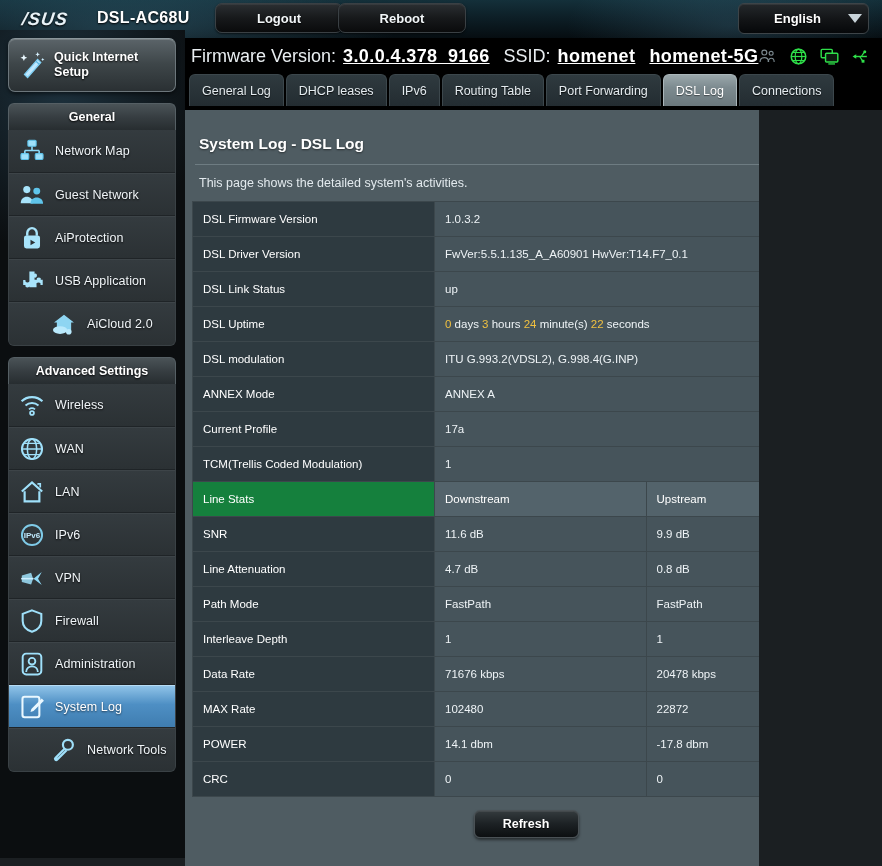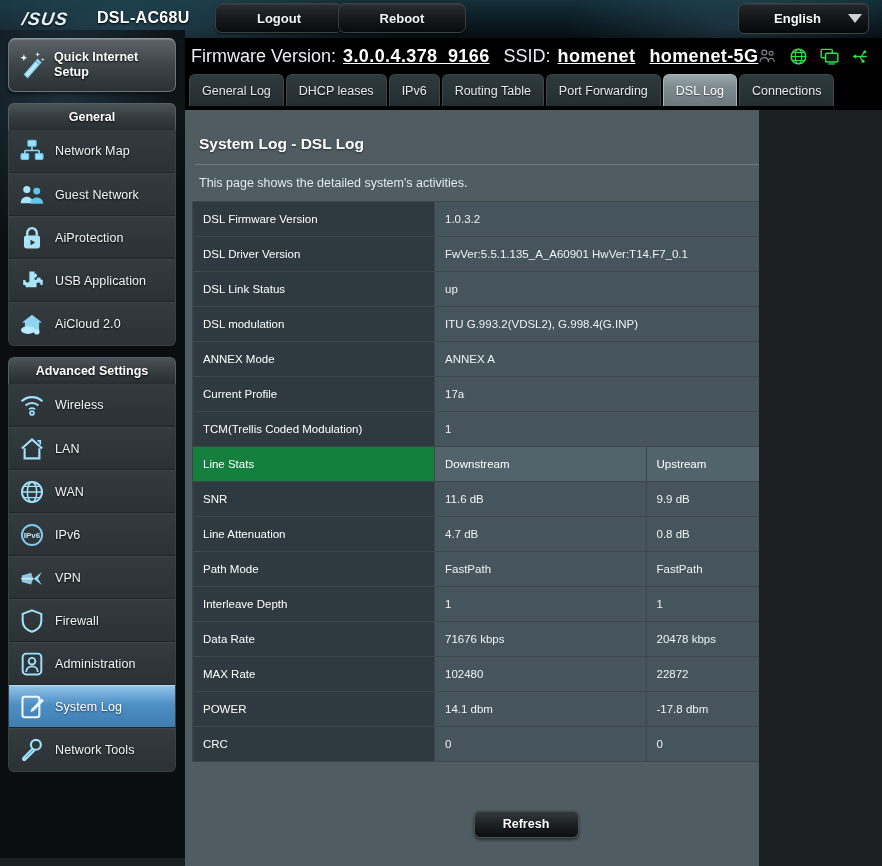--- a/index.html
+++ b/index.html
@@ -149,21 +149,21 @@
   .menu-item {
     position: relative;
     height: 43px;
     display: flex; align-items: center;
     border-bottom: 1px solid #1f2427;
     border-top: 1px solid #3d4448;
     background: linear-gradient(180deg,#343b3f 0%,#2b3134 100%);
     cursor: pointer;
   }
   .menu-item:first-child { border-top: none; }
-  .menu-item:last-child { border-bottom: none; }
+  .menu-item:last-child { border-bottom: none; padding-left: 32px; }
   .menu-item.active {
     background: linear-gradient(180deg,#8fc3e8 0%,#4e8fc4 45%,#3f7db0 100%);
     border-top: 1px solid #b7dcf5;
   }
   .menu-item .mi-icon {
     width: 46px; display: flex; align-items: center; justify-content: center;
   }
   .menu-item .mi-label {
     color: #f0f5f8; font-size: 12.5px; font-weight: normal;
     text-shadow: 0 1px 2px rgba(0,0,0,.85);
@@ -419,39 +419,39 @@
             <path d="M9.2 16a4.4 4.4 0 0 1 5.6 0" fill="none" stroke="#9fe0fa" stroke-width="1.6"></path>
             <circle cx="12" cy="19.4" r="1.8" fill="none" stroke="#9fe0fa" stroke-width="1.6"></circle>
           </svg>
         </span>
         <span class="mi-label">Wireless</span>
       </div>
 
       <div class="menu-item">
         <span class="mi-icon">
           <svg width="26" height="26" viewBox="0 0 24 24">
-            <path d="M2.6 11.6 L12 3.2 L21.4 11.6" fill="none" stroke="#9fe0fa" stroke-width="2"></path>
-            <path d="M5.2 11.2 V20.6 H18.8 V11.2" fill="none" stroke="#9fe0fa" stroke-width="2"></path>
-            <path d="M17 4.4 h2.6 v3.4" fill="none" stroke="#9fe0fa" stroke-width="1.6"></path>
-          </svg>
-        </span>
-        <span class="mi-label">LAN</span>
-      </div>
-
-      <div class="menu-item">
-        <span class="mi-icon">
-          <svg width="26" height="26" viewBox="0 0 24 24">
             <circle cx="12" cy="12" r="9.3" fill="none" stroke="#9fe0fa" stroke-width="1.8"></circle>
             <ellipse cx="12" cy="12" rx="4.3" ry="9.3" fill="none" stroke="#9fe0fa" stroke-width="1.4"></ellipse>
             <line x1="2.8" y1="12" x2="21.2" y2="12" stroke="#9fe0fa" stroke-width="1.4"></line>
             <line x1="4.6" y1="6.8" x2="19.4" y2="6.8" stroke="#9fe0fa" stroke-width="1.2"></line>
             <line x1="4.6" y1="17.2" x2="19.4" y2="17.2" stroke="#9fe0fa" stroke-width="1.2"></line>
           </svg>
         </span>
         <span class="mi-label">WAN</span>
+      </div>
+
+      <div class="menu-item">
+        <span class="mi-icon">
+          <svg width="26" height="26" viewBox="0 0 24 24">
+            <path d="M2.6 11.6 L12 3.2 L21.4 11.6" fill="none" stroke="#9fe0fa" stroke-width="2"></path>
+            <path d="M5.2 11.2 V20.6 H18.8 V11.2" fill="none" stroke="#9fe0fa" stroke-width="2"></path>
+            <path d="M17 4.4 h2.6 v3.4" fill="none" stroke="#9fe0fa" stroke-width="1.6"></path>
+          </svg>
+        </span>
+        <span class="mi-label">LAN</span>
       </div>
 
       <div class="menu-item">
         <span class="mi-icon">
           <svg width="26" height="26" viewBox="0 0 24 24">
             <circle cx="12" cy="12" r="9.3" fill="none" stroke="#7fcbe8" stroke-width="1.8"></circle>
             <text x="12" y="15.2" font-size="7.4" fill="#bfe8fb" text-anchor="middle" font-family="Liberation Sans, sans-serif" font-weight="bold">IPv6</text>
           </svg>
         </span>
         <span class="mi-label">IPv6</span>
@@ -536,20 +536,24 @@
           </tr>
           <tr>
             <td class="k">DSL Driver Version</td>
             <td class="v" colspan="2">FwVer:5.5.1.135_A_A60901 HwVer:T14.F7_0.1</td>
           </tr>
           <tr>
             <td class="k">DSL Link Status</td>
             <td class="v" colspan="2">up</td>
           </tr>
           <tr>
+            <td class="k">DSL Uptime</td>
+            <td class="v" colspan="2" id="uptime-cell"><span class="up-num">0</span><span> days </span><span class="up-num">3</span><span> hours </span><span class="up-num">24</span><span> minute(s) </span><span class="up-num">22</span><span> seconds</span></td>
+          </tr>
+          <tr>
             <td class="k">DSL modulation</td>
             <td class="v" colspan="2">ITU G.993.2(VDSL2), G.998.4(G.INP)</td>
           </tr>
           <tr>
             <td class="k">ANNEX Mode</td>
             <td class="v" colspan="2">ANNEX A</td>
           </tr>
           <tr>
             <td class="k">Current Profile</td>
             <td class="v" colspan="2">17a</td>

